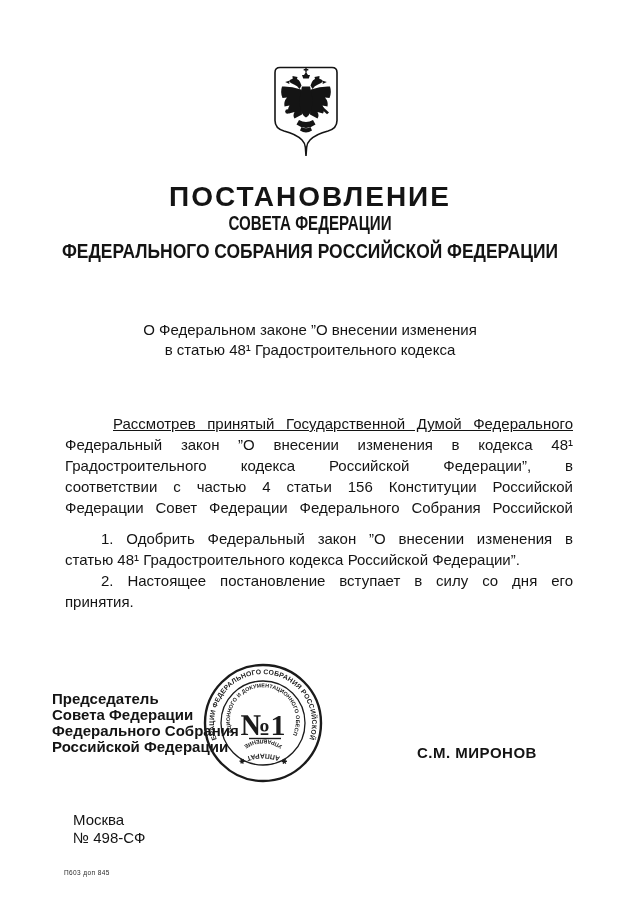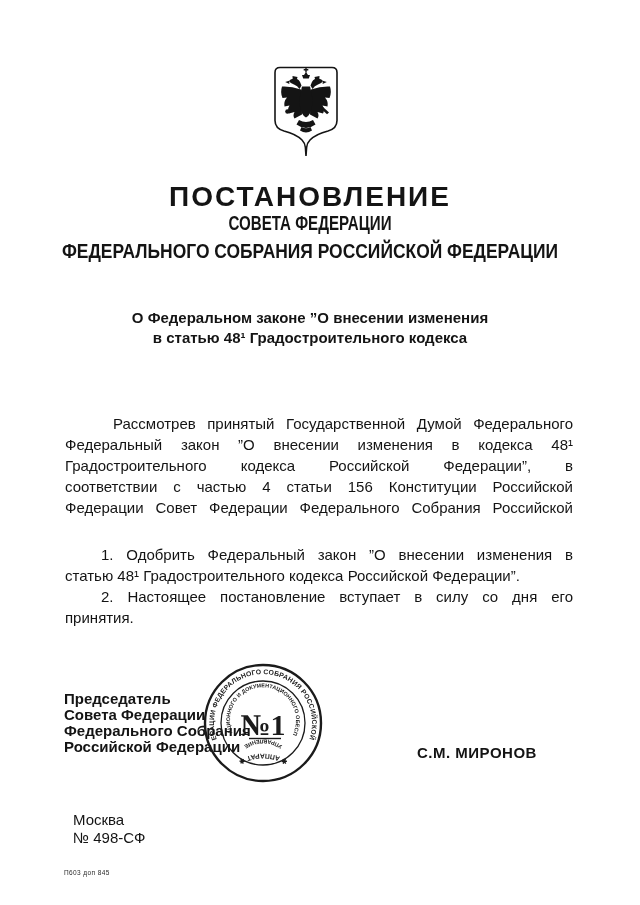--- a/index.html
+++ b/index.html
@@ -13,36 +13,36 @@
   .doc-type{
     left:0;top:183px;width:620px;text-align:center;
     font-size:28px;font-weight:bold;letter-spacing:2px;line-height:1;
   }
   .org-line{left:0;width:620px;text-align:center;font-weight:bold;line-height:1;white-space:nowrap;}
   .org1{top:212px;font-size:21px;transform:scaleX(0.72);}
   .org2{top:240px;font-size:21px;transform:scaleX(0.83);}
 
   
   .subject{
-    left:30px;top:308px;width:560px;text-align:center;
-    font-size:15px;font-weight:bold;line-height:20px;
+    left:30px;top:320px;width:560px;text-align:center;
+    font-size:15px;font-weight:normal;line-height:20px;
   }
 
   
   .bodytext{left:65px;top:413px;width:508px;font-size:15px;line-height:21px;}
   .line{white-space:normal;}
   .jline{text-align:justify;text-align-last:justify;}
-  .par-indent .line:first-child{text-indent:48px;}
+  .par-indent .line:first-child{text-indent:48px;text-decoration:underline;}
   .item-indent .line:first-child{text-indent:36px;}
   .lastline{text-align:left;}
   .emph{font-weight:bold;letter-spacing:4px;}
-  .items{margin-top:26px;}
+  .items{margin-top:10px;}
 
   
-  .sig-block{left:64px;top:691px;width:230px;font-size:15px;font-weight:bold;line-height:16px;z-index:1;}
+  .sig-block{left:52px;top:691px;width:230px;font-size:15px;font-weight:bold;line-height:16px;z-index:1;}
   .sig-name{left:417px;top:744px;font-size:15px;font-weight:bold;letter-spacing:0.5px;}
 
   
   .stamp{left:201px;top:661px;z-index:2;}
   .stamp text{fill:#1b1b1b;}
   .stamp .ring-text{font-family:"Liberation Sans",sans-serif;font-weight:bold;}
   .stamp .num{font-family:"Liberation Serif",serif;font-weight:bold;}
 
   
   .footer{left:73px;top:811px;font-size:15px;line-height:18px;}

